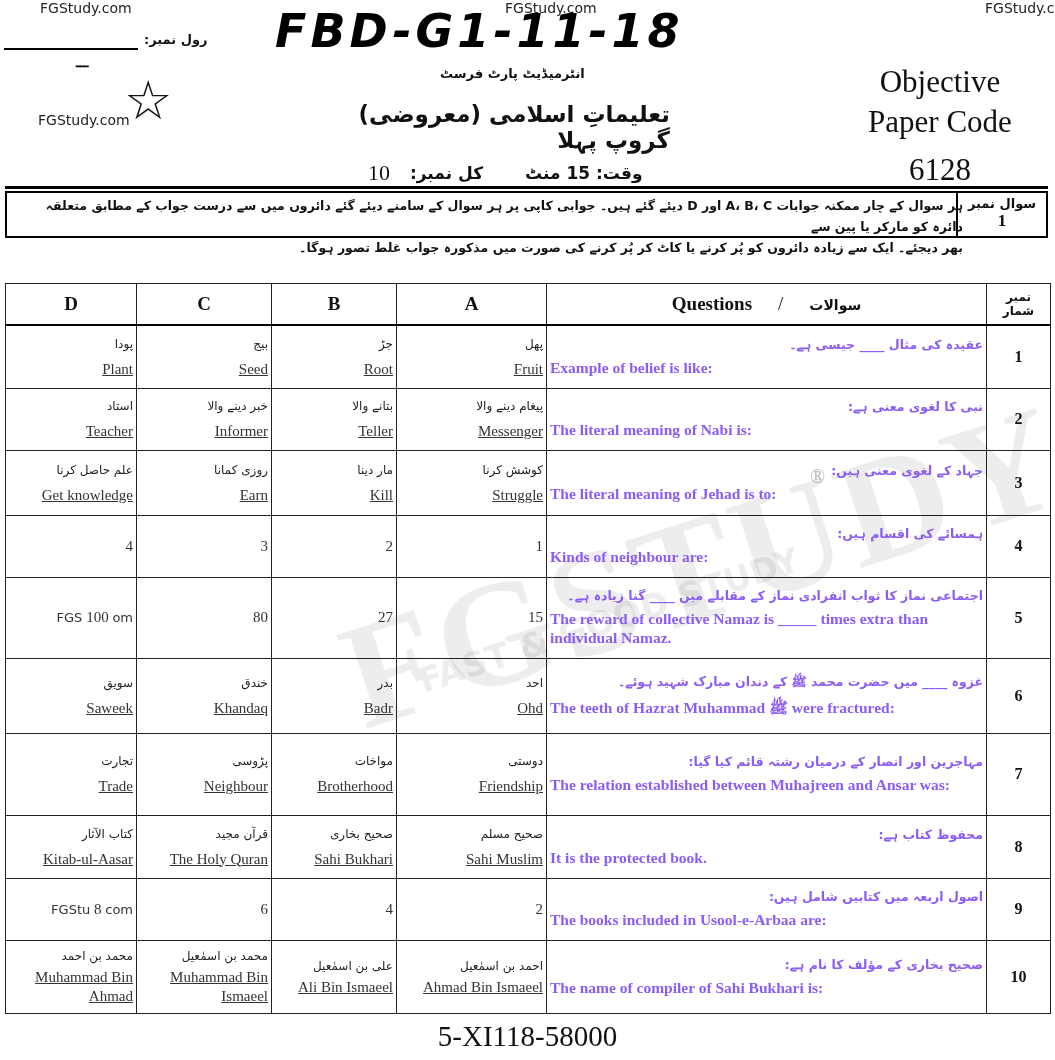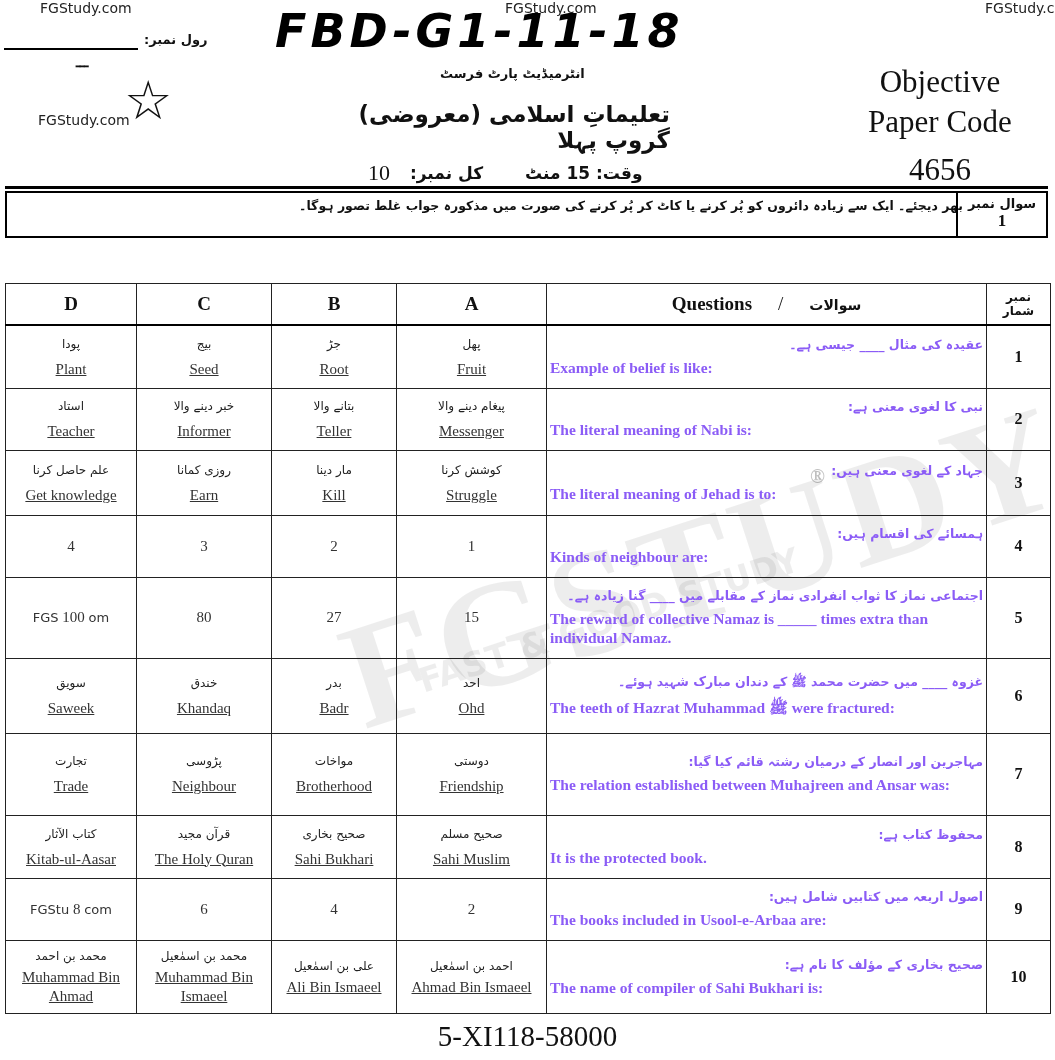--- a/index.html
+++ b/index.html
@@ -22,21 +22,21 @@
   .instr-side { position: absolute; right: 0; top: 0; width: 88px; height: 43px;
                 border-left: 2px solid #000; text-align: center; font-weight: bold; }
   .instr-side .lbl { font-size: 13px; direction: rtl; font-family: "DejaVu Sans", sans-serif; display:block; margin-top:3px;}
   .instr-side .num { font-size: 17px; display:block; }
 
   table.q { position: absolute; left: 5px; top: 283px; border-collapse: collapse;
             table-layout: fixed; width: 1045px; }
   table.q td, table.q th { border: 1px solid #222; padding: 0 3px; vertical-align: middle; }
   table.q th { height: 40px; font-size: 19px; font-weight: bold; }
   table.q tr.hdr th { border-bottom: 2px solid #000; }
-  .opt { text-align: center; font-size: 15px; line-height: 19px; color: #333; }
+  .opt { text-align: right; font-size: 15px; line-height: 19px; color: #333; }
   .opt .ur { display: block; direction: rtl; font-size: 12px; font-family: "DejaVu Sans", sans-serif; margin-bottom: 6px; color:#222; }
   .opt .en { display: block; text-decoration: underline; }
   .num-only { font-size: 15px; }
   .small-wm { font-family: "DejaVu Sans", sans-serif; font-size: 13px; }
   .qcell { position: relative; font-size: 15.5px; color: #8b5cf6; font-weight: bold; }
   .qcell .ur { display: block; direction: rtl; text-align: right; font-family: "DejaVu Sans", sans-serif;
                font-size: 12.5px; margin-bottom: 6px; }
   .qcell .en { display: block; text-align: left; line-height: 19px; }
   .sno { text-align: center; font-weight: bold; font-size: 16px; }
   .hdr-q { }
@@ -70,26 +70,27 @@
 <div class="abs" style="left:124px; top:74px; font-size:54px; line-height:54px;">☆</div>
 
 <div class="abs urdu" style="left:440px; top:66px; font-size:13px; font-weight:bold;">انٹرمیڈیٹ پارٹ فرسٹ</div>
 <div class="abs urdu" style="left:300px; top:101px; width:370px; font-size:23px; font-weight:bold; text-align:right;">تعلیماتِ اسلامی (معروضی)   گروپ پہلا</div>
 <div class="abs urdu" style="left:525px; top:163px; font-size:17px; font-weight:bold;">وقت: 15 منٹ</div>
 <div class="abs urdu" style="left:410px; top:163px; font-size:17px; font-weight:bold;">کل نمبر:</div>
 <div class="abs" style="left:368px; top:160px; font-size:22px;">10</div>
 
 <div class="abs obj" style="left:850px; top:62px; width:180px;">Objective</div>
 <div class="abs obj" style="left:850px; top:102px; width:180px;">Paper Code</div>
-<div class="abs obj" style="left:850px; top:150px; width:180px;">4656</div>
+<div class="abs obj" style="left:850px; top:150px; width:180px;">6128</div>
 
 <div class="abs hr-thick" style="left:5px; top:186px; width:1043px; height:3px;"></div>
 
 <div class="instr-box">
   <div class="instr-text">
+    <div>ہر سوال کے چار ممکنہ جوابات A، B، C اور D دیئے گئے ہیں۔ جوابی کاپی پر ہر سوال کے سامنے دیئے گئے دائروں میں سے درست جواب کے مطابق متعلقہ دائرہ کو مارکر یا پین سے</div>
     <div>بھر دیجئے۔ ایک سے زیادہ دائروں کو پُر کرنے یا کاٹ کر پُر کرنے کی صورت میں مذکورہ جواب غلط تصور ہوگا۔</div>
   </div>
   <div class="instr-side">
     <span class="lbl">سوال نمبر</span>
     <span class="num">1</span>
   </div>
 </div>
 
 <table class="q">
   <colgroup>

